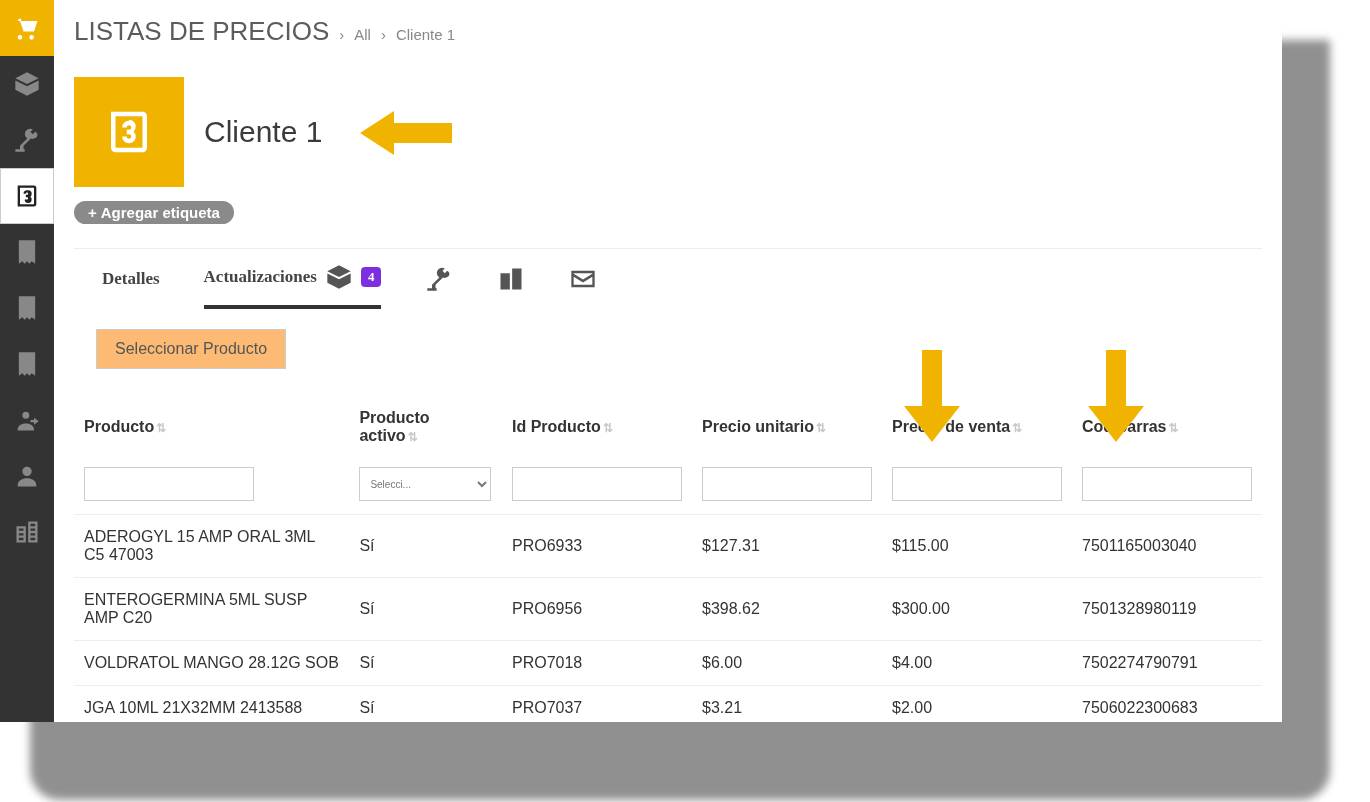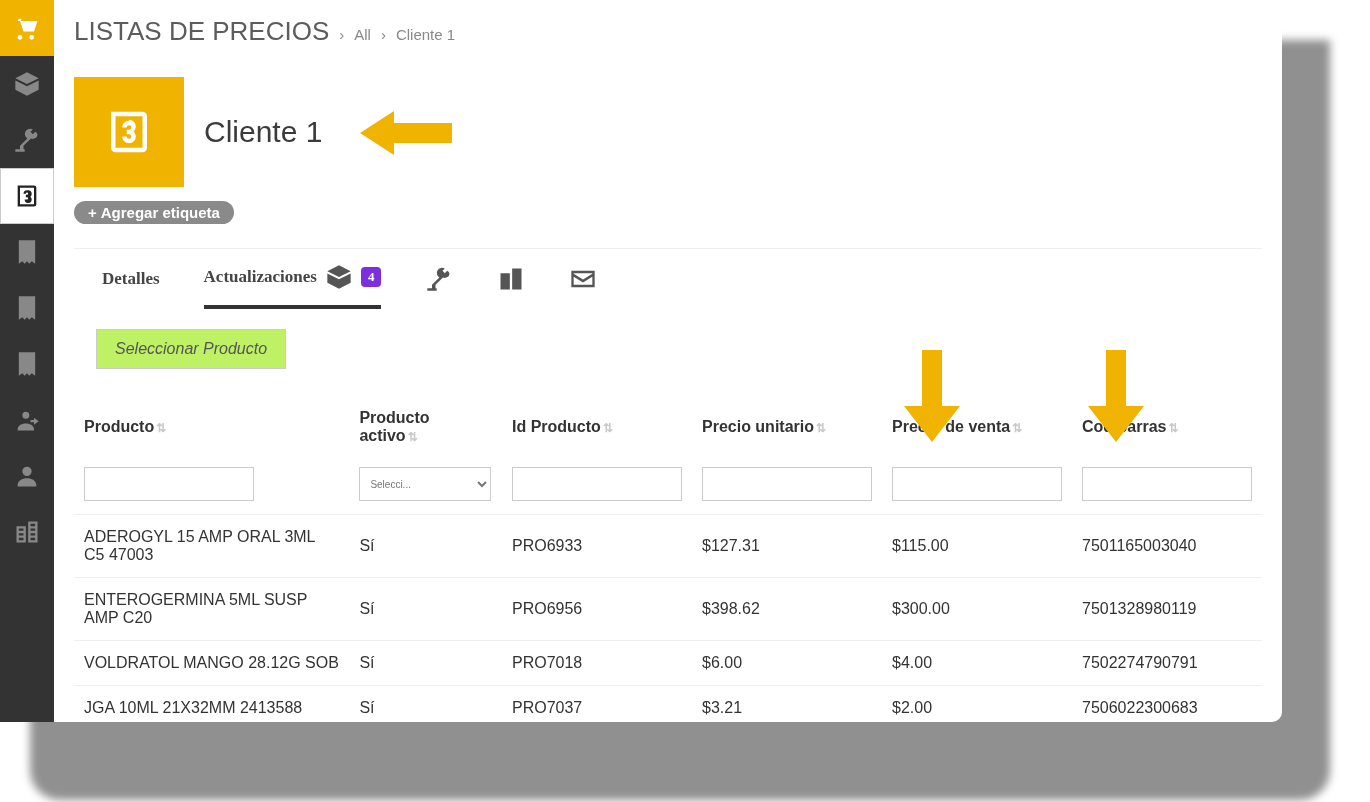--- a/index.html
+++ b/index.html
@@ -11,21 +11,20 @@
   overflow: hidden;
   position: relative;
 }
 .app-shell {
   display: flex;
   width: 1282px;
   height: 722px;
   background: #fff;
   position: relative;
   z-index: 2;
-  border-radius: 10px;
 }
 .shadow {
   position: absolute;
   left: 30px;
   top: 40px;
   width: 1300px;
   height: 760px;
   background: #7d7d7d;
   border-radius: 0 0 30px 30px;
   z-index: 1;
@@ -133,26 +132,25 @@
   background:#7b2fde;
   color:#fff;
   font-size:13px;
   padding:2px 7px;
   border-radius:4px;
   font-weight:700;
 }
 .select-product-row { padding: 20px 0 0 22px; }
 .select-product-btn {
   border:1px solid #ccc;
-  background:#bef264;
+  background:#fdba74;
   color:#555;
   font-size:16px;
   padding:10px 18px;
   cursor:pointer;
-  font-style:italic;
 }
 .table {
   width: 100%;
   margin-top: 32px;
   border-collapse: collapse;
   font-size: 16px;
   color:#333;
 }
 .table th {
   text-align:left;

